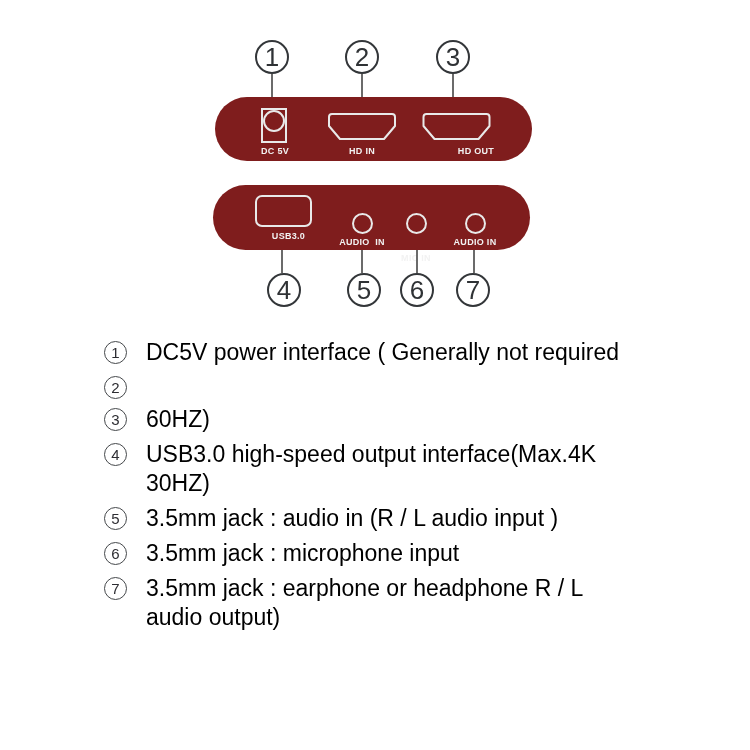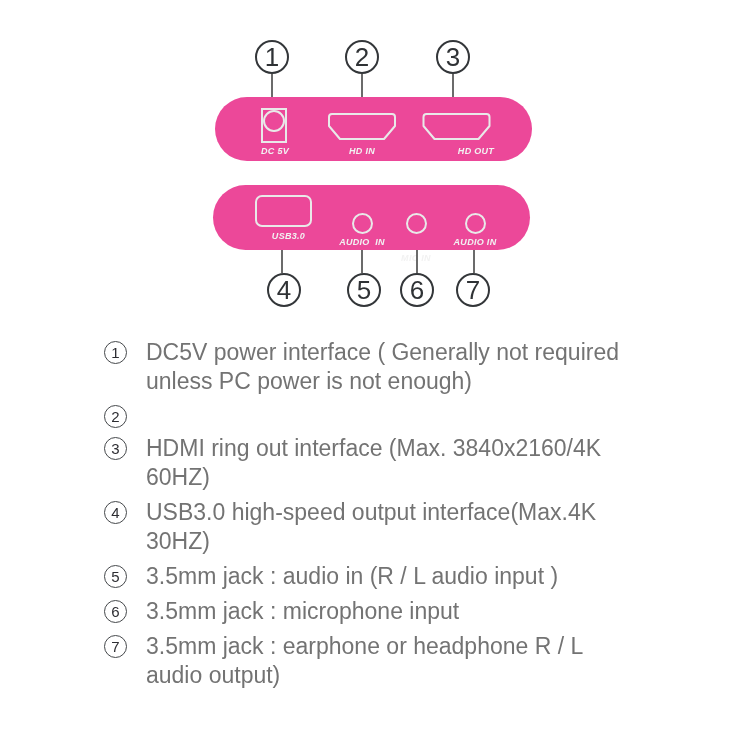--- a/index.html
+++ b/index.html
@@ -2,21 +2,21 @@
 <html><head>
 <meta charset="utf-8">
 <style>
   html,body{margin:0;padding:0;background:#fff;}
   .canvas{
     position:relative;width:750px;height:750px;background:#ffffff;
     font-family:"Liberation Sans",sans-serif;overflow:hidden;
   }
   
   .scene{position:absolute;inset:0;}
-  .panel{position:absolute;background:#ec4899;font-style:italic;}
+  .panel{position:absolute;background:#7f1d1d;}
   .panel-top{left:215px;top:97px;width:317px;height:64px;border-radius:32px;}
   .panel-bottom{left:213px;top:185px;width:317px;height:65px;border-radius:33px;}
   .callout{
     position:absolute;width:34px;height:34px;border:2px solid #333639;border-radius:50%;
     box-sizing:border-box;display:flex;align-items:center;justify-content:center;
     font-size:26px;color:#2f3235;background:#fff;line-height:1;
   }
   .leader{position:absolute;width:2px;background:#6b6b6b;}
   .port-label{
     position:absolute;transform:translateX(-50%);color:#f2f2f2;
@@ -29,21 +29,21 @@
   .hdmi{position:absolute;}
   
   .legend{position:absolute;left:104px;top:338px;width:584px;}
   .legend-item{display:flex;margin-bottom:6px;}
   .num-col{width:42px;flex:0 0 42px;}
   .lnum{
     display:flex;align-items:center;justify-content:center;box-sizing:border-box;
     width:23px;height:23px;border:1.5px solid #45484b;border-radius:50%;
     font-size:15px;color:#2d2d32;margin-top:3px;line-height:1;
   }
-  .lines{flex:1;font-size:23px;line-height:29px;color:#737373;}
+  .lines{flex:1;font-size:23px;line-height:29px;color:#000000;}
 </style>
 </head>
 <body>
 
 <div class="canvas">
   <div class="scene">
 
     <div class="callout" style="left:255px;top:40px;">1</div>
     <div class="callout" style="left:345px;top:40px;">2</div>
     <div class="callout" style="left:436px;top:40px;">3</div>
@@ -93,38 +93,36 @@
     <div class="callout" style="left:456px;top:273px;">7</div>
   </div>
 
   <div class="legend">
   <div class="legend-item">
     <div class="num-col">
       <div class="lnum num">1</div>
     </div>
     <div class="lines">
           <div>DC5V power interface ( Generally not required</div>
-          <div>unless PC power is not enough)</div>
         </div>
   </div>
 
   <div class="legend-item">
     <div class="num-col">
       <div class="lnum num">2</div>
     </div>
     <div class="lines">
         </div>
   </div>
 
   <div class="legend-item">
     <div class="num-col">
       <div class="lnum num">3</div>
     </div>
     <div class="lines">
-          <div>HDMI ring out interface (Max. 3840x2160/4K</div>
           <div>60HZ)</div>
         </div>
   </div>
 
   <div class="legend-item">
     <div class="num-col">
       <div class="lnum num">4</div>
     </div>
     <div class="lines">
           <div>USB3.0 high-speed output interface(Max.4K</div>

